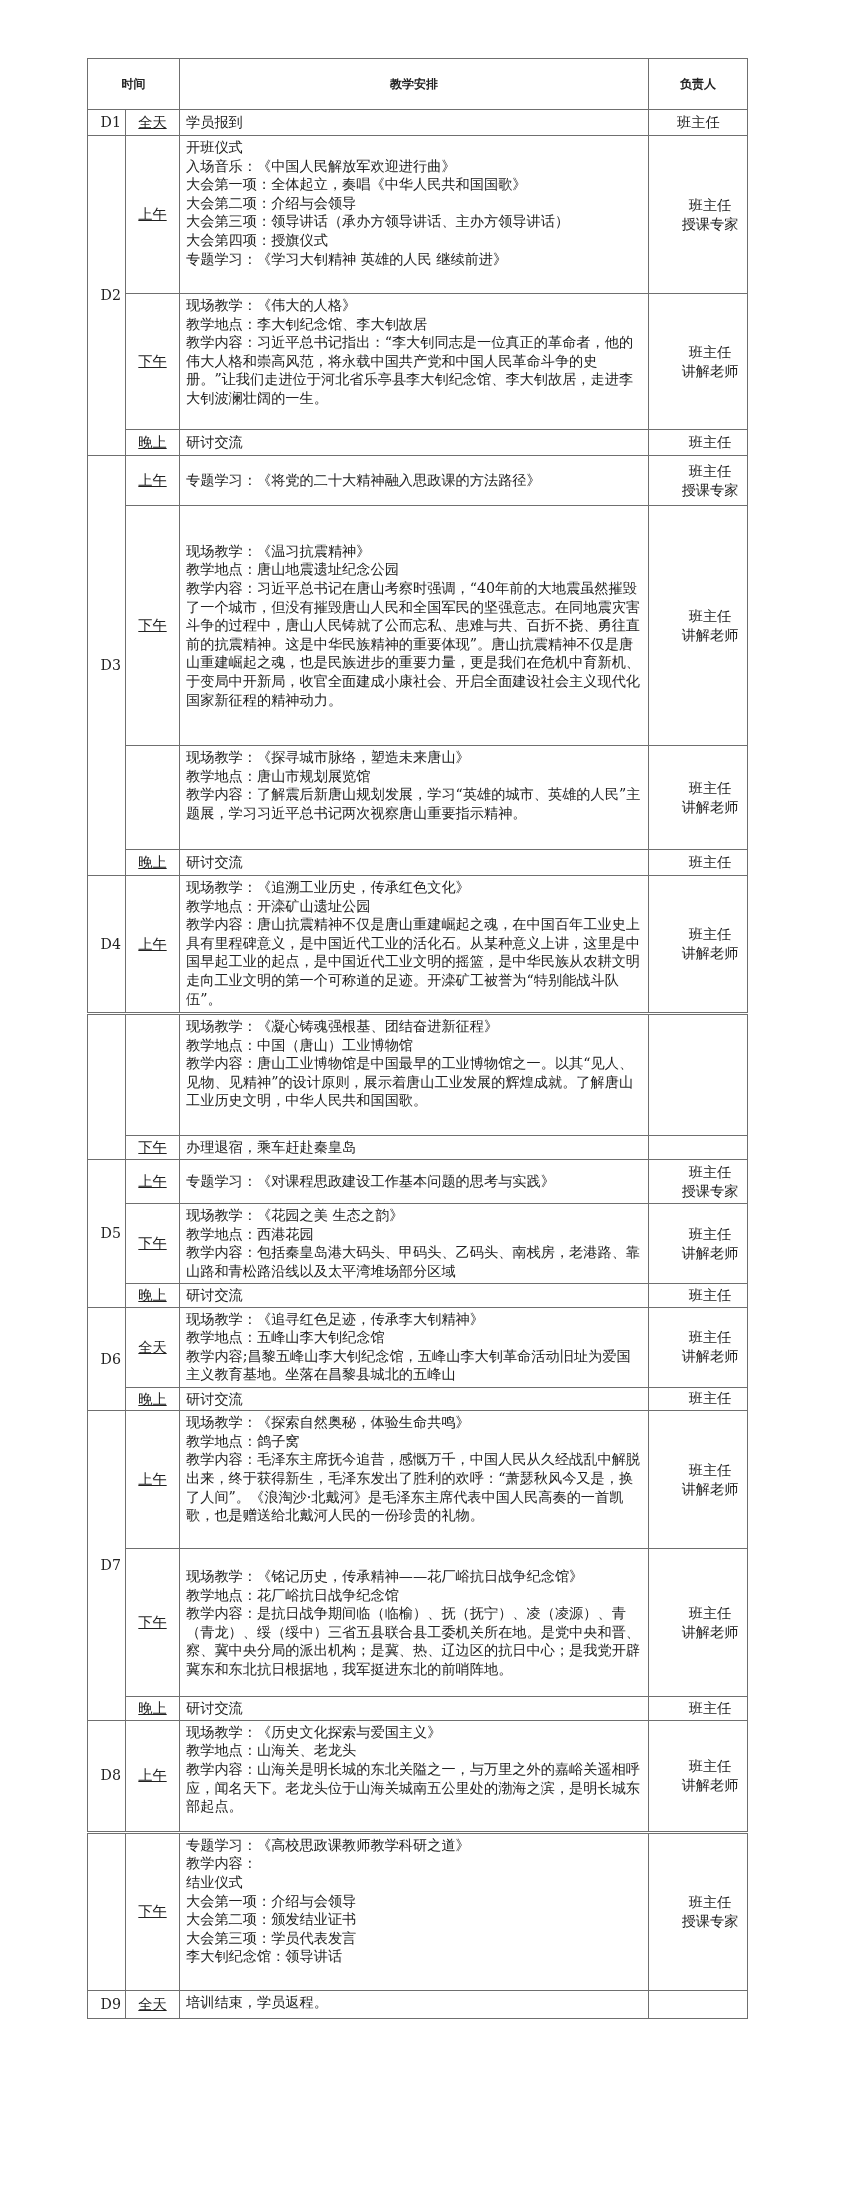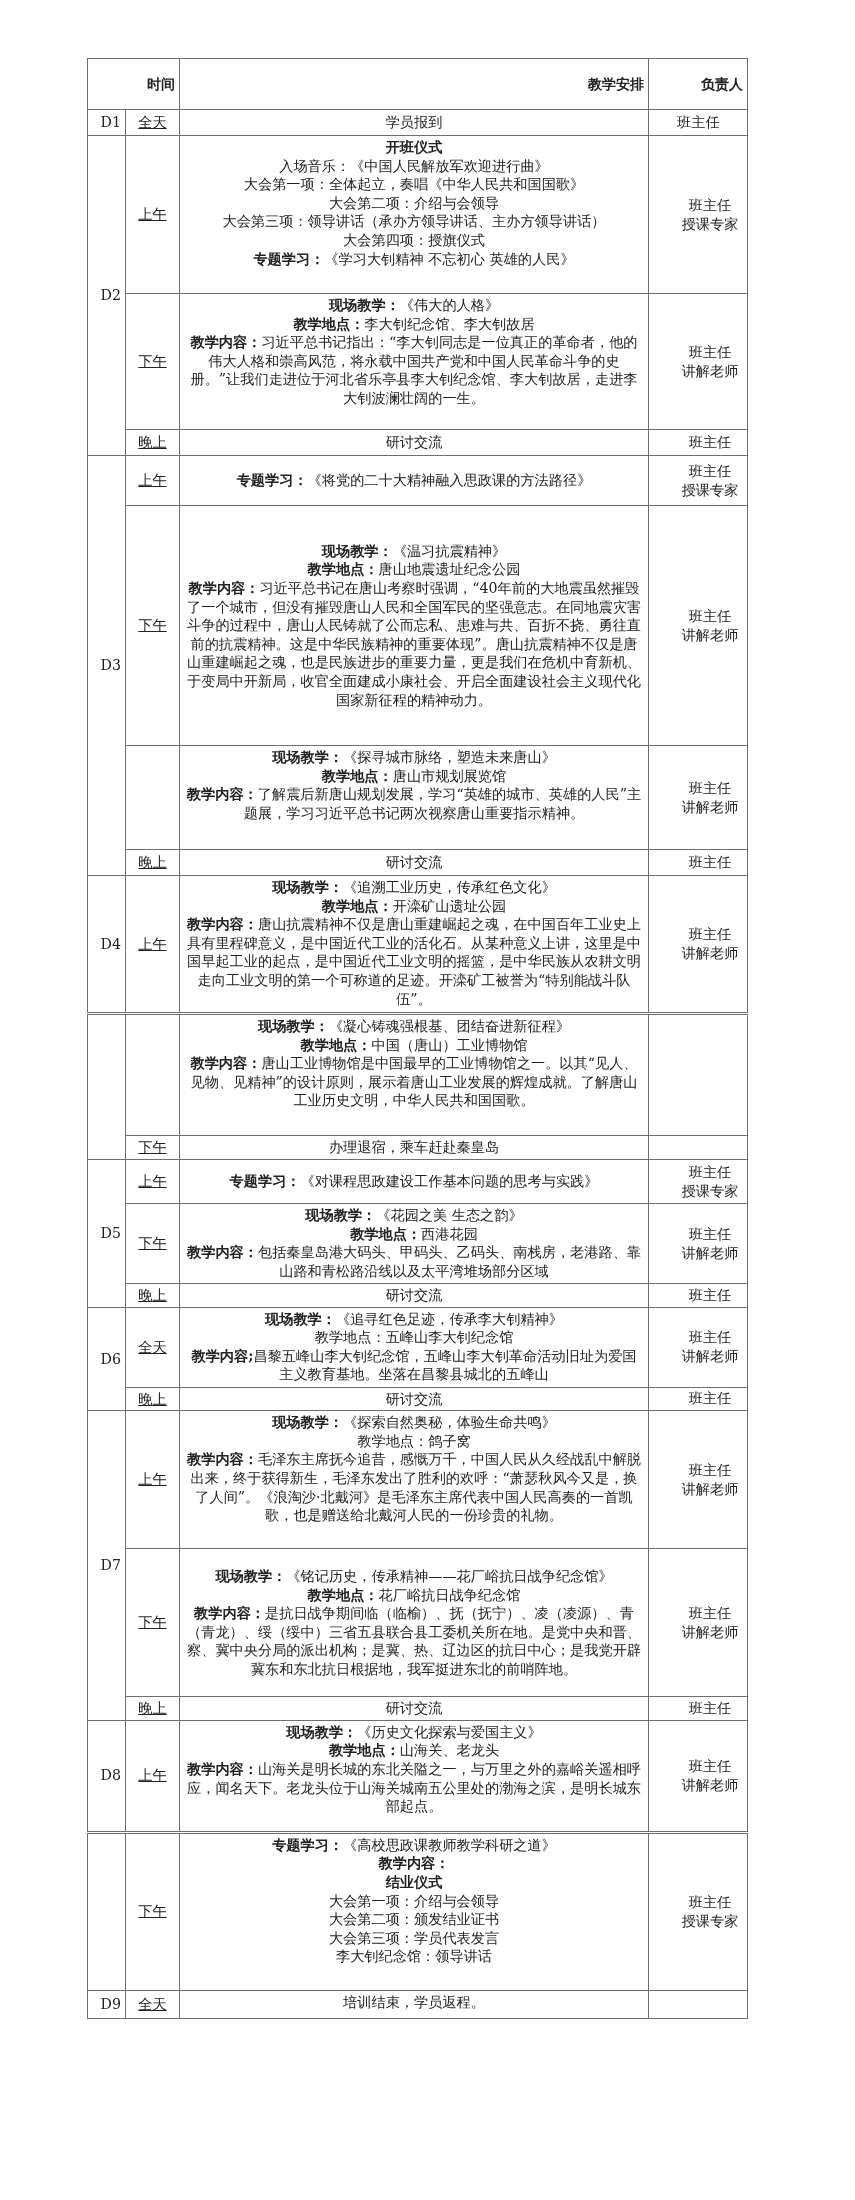--- a/index.html
+++ b/index.html
@@ -1,27 +1,27 @@
 <!DOCTYPE html>
 <html><head>
 <meta charset="utf-8">
 <style>
   html, body { margin: 0; padding: 0; background: #ffffff; }
   body { width: 855px; height: 2200px; position: relative; font-family: "DejaVu Serif", "Liberation Serif", serif; color: #222; }
   .sched { position: absolute; left: 87px; top: 58px; width: 660px; border-collapse: collapse; table-layout: fixed; font-size: 14.2px; line-height: 18.6px; }
   .sched td, .sched th { border: 1px solid #6f6f6f; padding: 0 4px; vertical-align: middle; }
-  .sched th { font-weight: bold; height: 50px; text-align: right; font-size: 14px; }
+  .sched th { font-weight: bold; height: 50px; text-align: center; font-size: 12px; }
   .c-day { width: 30px; text-align: right; }
   .c-time { width: 45px; text-align: center; text-decoration: underline; }
-  td.content { text-align: center; vertical-align: top; padding: 2px 6px 2px 6px; }
+  td.content { text-align: left; vertical-align: top; padding: 2px 6px 2px 6px; }
   td.content.mid { vertical-align: middle; }
   td.owner { text-align: center; line-height: 19px; padding-left: 28px; }
   td.owner.left { text-align: left; }
   .ln { display: block; }
-  .b { font-weight: bold; }
+  .b { font-weight: normal; }
   tr.break td { border-top: 3px double #6f6f6f; }
   .single { height: 26px; }
 </style>
 </head>
 <body>
 
 <table class="sched">
   <colgroup>
     <col style="width:38px">
       <col style="width:54px">
@@ -47,21 +47,21 @@
     <tr style="height:158px">
       <td class="c-day" rowspan="3">D2</td>
       <td class="c-time">上午</td>
       <td class="content">
         <span class="ln b">开班仪式</span>
         <span class="ln">入场音乐：《中国人民解放军欢迎进行曲》</span>
         <span class="ln">大会第一项：全体起立，奏唱《中华人民共和国国歌》</span>
         <span class="ln">大会第二项：介绍与会领导</span>
         <span class="ln">大会第三项：领导讲话（承办方领导讲话、主办方领导讲话）</span>
         <span class="ln">大会第四项：授旗仪式</span>
-        <span class="ln"><span class="b">专题学习：</span><span>《学习大钊精神 不忘初心 英雄的人民》</span></span>
+        <span class="ln"><span class="b">专题学习：</span><span>《学习大钊精神 英雄的人民 继续前进》</span></span>
       </td>
       <td class="owner">
         <span class="ln">班主任</span>
         <span class="ln">授课专家</span>
       </td>
     </tr>
     <tr style="height:136px">
       <td class="c-time">下午</td>
       <td class="content">
         <span class="ln"><span class="b">现场教学：</span><span>《伟大的人格》</span></span>

